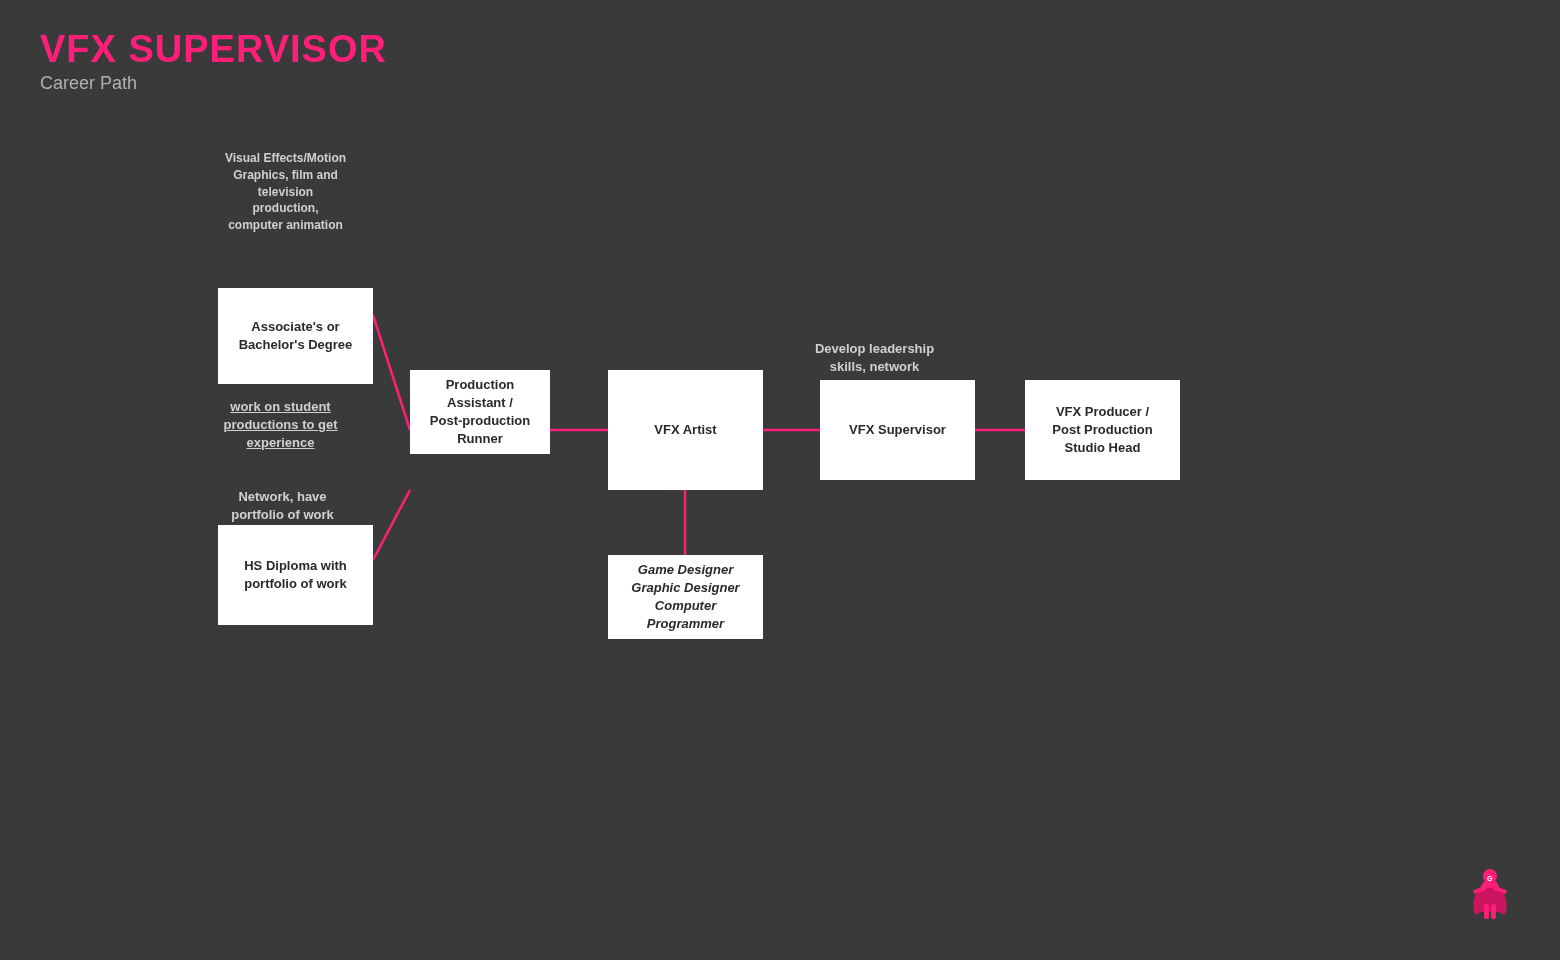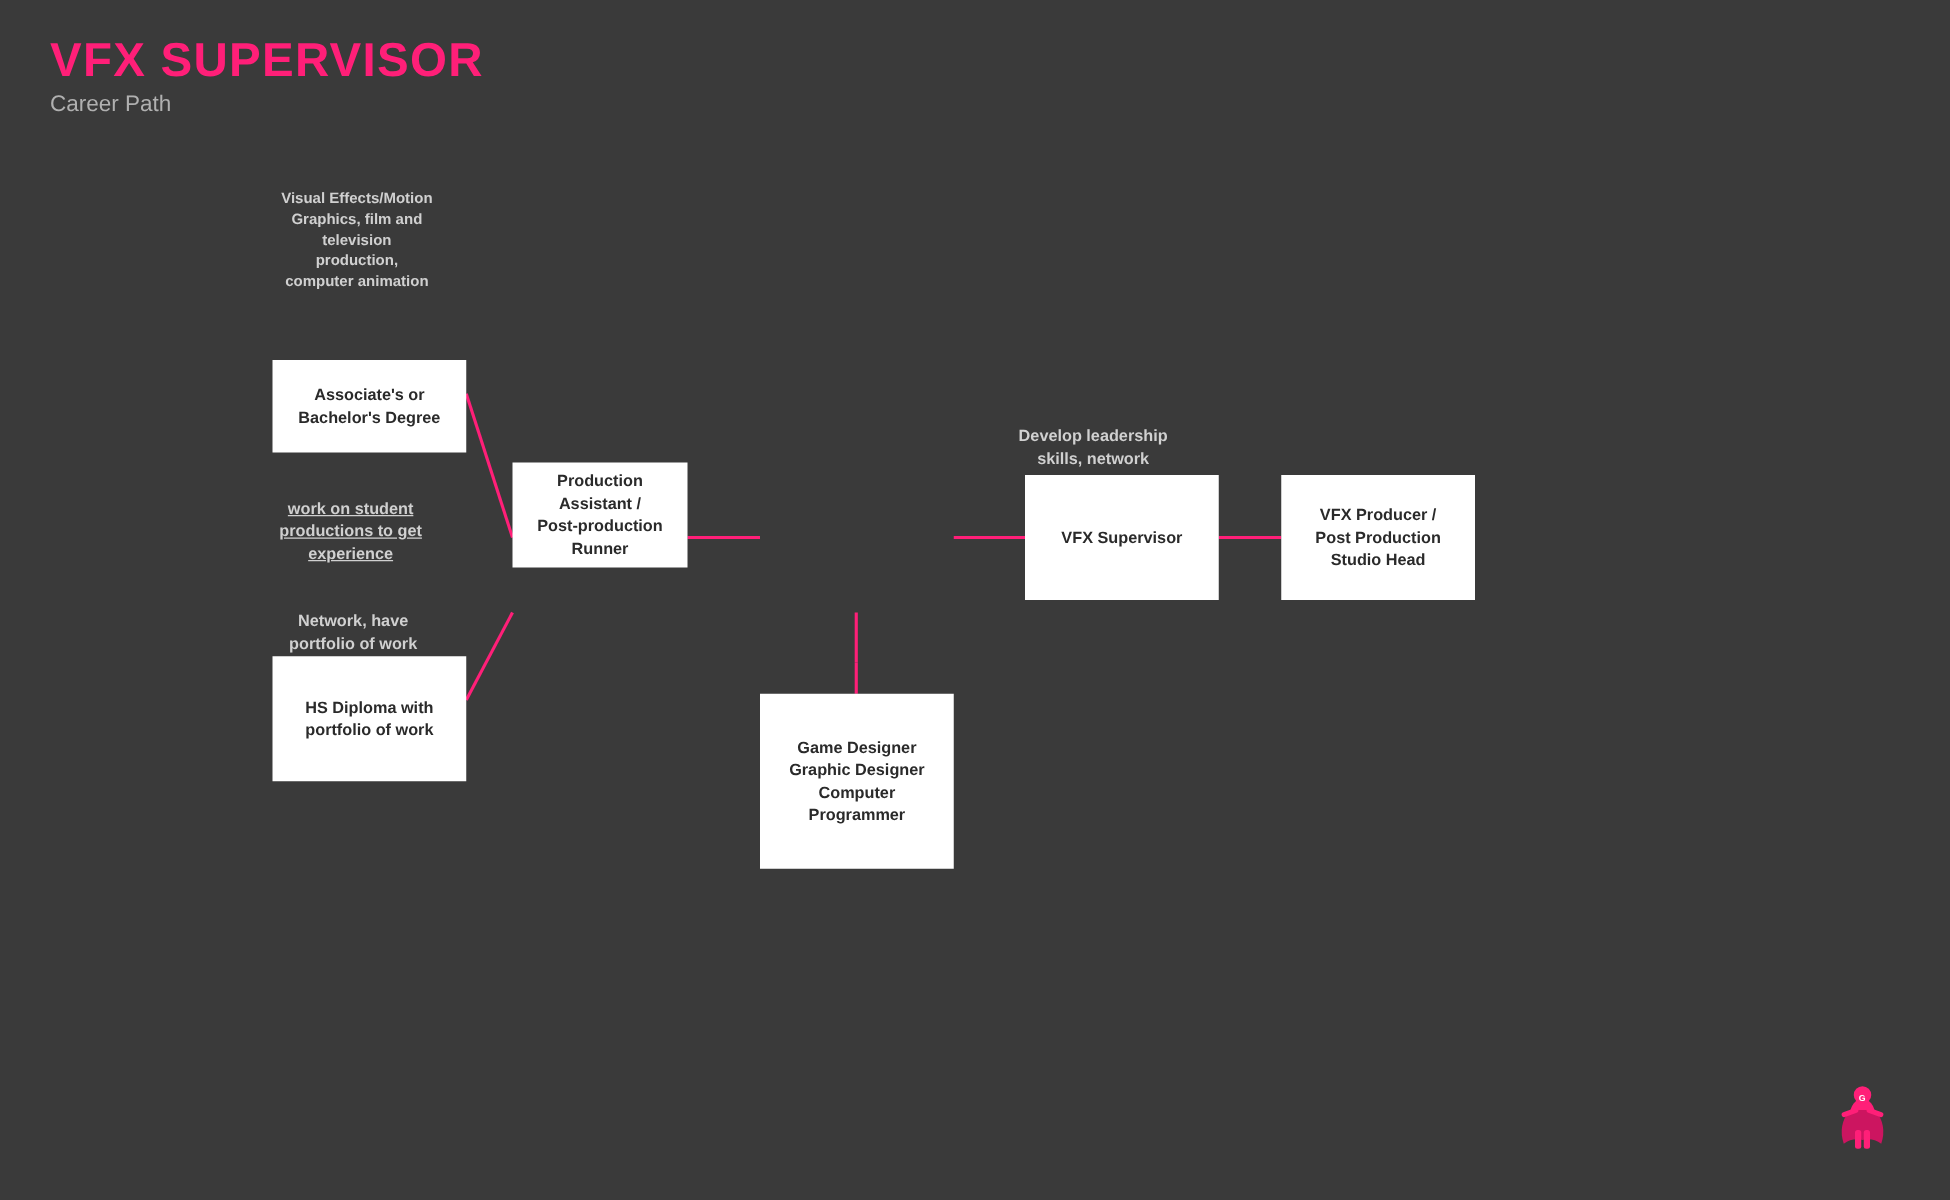--- a/index.html
+++ b/index.html
@@ -111,21 +111,21 @@
     <line x1="975" y1="290" x2="1025" y2="290" stroke="#ff1f78" stroke-width="2.5"></line>
 
     <line x1="685" y1="350" x2="685" y2="390" stroke="#ff1f78" stroke-width="2.5"></line>
     <line x1="685" y1="390" x2="685" y2="415" stroke="#ff1f78" stroke-width="2.5"></line>
   </svg>
 
   <div class="label" style="left: 198px; top: 10px; width: 175px; font-size: 12px;">
     Visual Effects/Motion<br>Graphics, film and<br>television<br>production,<br>computer animation
   </div>
 
-  <div class="box" style="left: 218px; top: 148px; width: 155px; height: 74px;">
+  <div class="box" style="left: 218px; top: 148px; width: 155px; height: 96px;">
     <span>Associate's or<br>Bachelor's Degree</span>
   </div>
 
   <div class="label" style="left: 198px; top: 258px; width: 165px; font-size: 13px; text-decoration: underline;">
     work on student<br>productions to get<br>experience
   </div>
 
   <div class="label" style="left: 205px; top: 348px; width: 155px; font-size: 13px;">
     Network, have<br>portfolio of work
   </div>
@@ -136,30 +136,33 @@
 
 
   <div class="label" style="left: 782px; top: 200px; width: 185px; font-size: 13px;">
     Develop leadership<br>skills, network
   </div>
 
   <div class="box" style="left: 410px; top: 230px; width: 140px; height: 84px;">
     <span>Production<br>Assistant /<br>Post-production<br>Runner</span>
   </div>
 
+  <div class="box" style="left: 608px; top: 230px; width: 155px; height: 120px;">
+    <span>VFX Artist</span>
+  </div>
 
   <div class="box" style="left: 820px; top: 240px; width: 155px; height: 100px;">
     <span>VFX Supervisor</span>
   </div>
 
   <div class="box" style="left: 1025px; top: 240px; width: 155px; height: 100px;">
     <span>VFX Producer /<br>Post Production<br>Studio Head</span>
   </div>
 
-  <div class="box" style="left: 608px; top: 415px; width: 155px; height: 140px;">
+  <div class="box" style="left: 608px; top: 415px; width: 155px; height: 84px; font-style: italic;">
     <span>Game Designer<br>Graphic Designer<br>Computer<br>Programmer</span>
   </div>
 
 </div>
 
 <div class="logo">
   <svg viewBox="0 0 60 70" width="60" height="70">
 
     <ellipse cx="30" cy="32" rx="10" ry="13" fill="#ff1f78"></ellipse>
 

